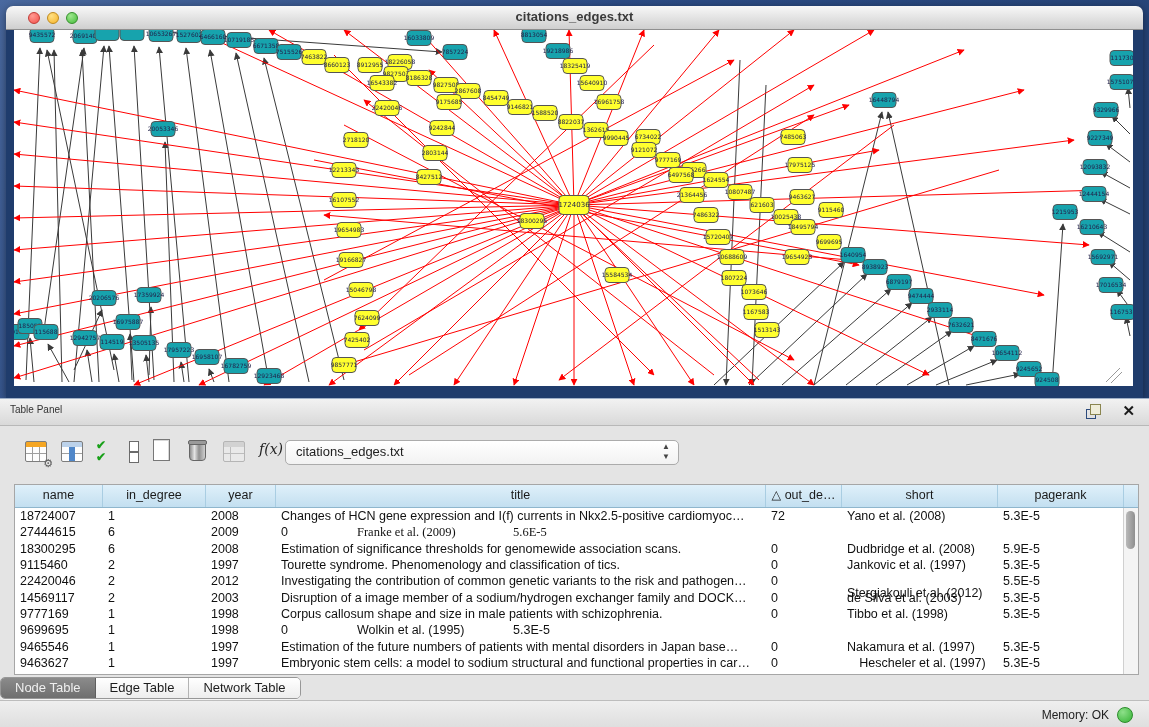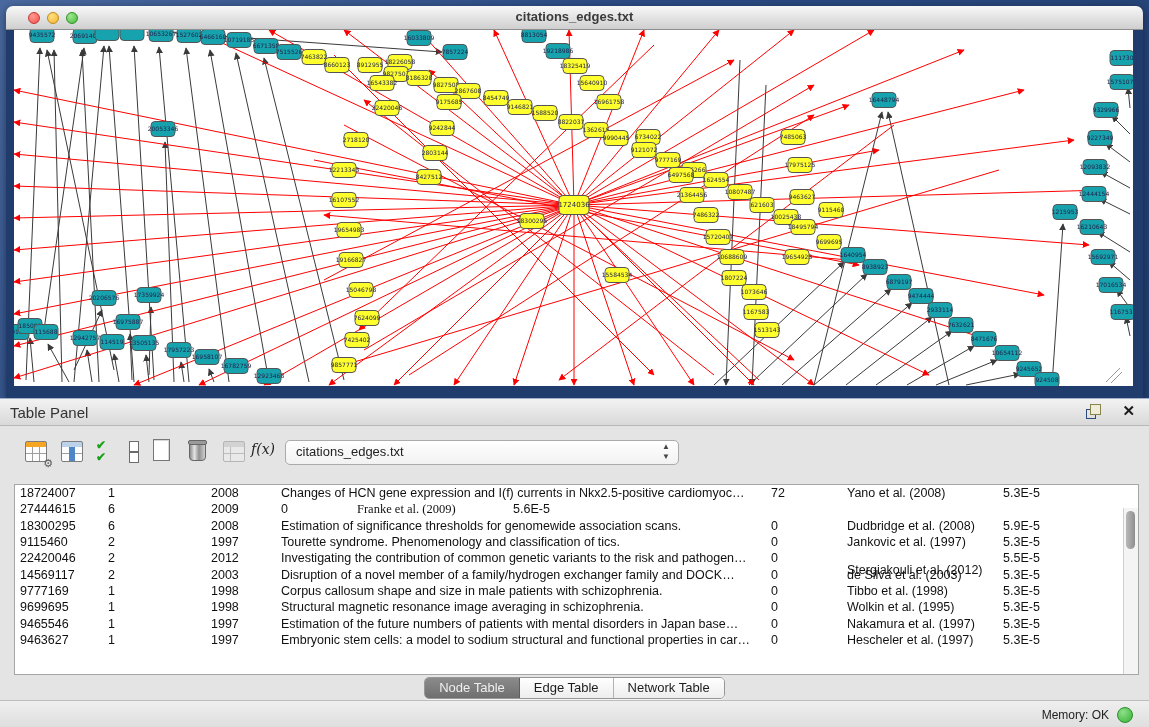--- a/index.html
+++ b/index.html
@@ -14,21 +14,21 @@
   #title{position:absolute;left:0;right:0;top:3px;text-align:center;font-size:13px;font-weight:bold;color:#3a3a3a;}
   .tl{position:absolute;top:5.5px;width:12px;height:12px;border-radius:50%;box-sizing:border-box;}
   #tl-close{left:22px;background:radial-gradient(circle at 35% 30%,#ff9a92,#f4504a);border:1px solid #c13b36;}
   #tl-min{left:41px;background:radial-gradient(circle at 35% 30%,#ffe084,#f6b428);border:1px solid #c08b1d;}
   #tl-zoom{left:60px;background:radial-gradient(circle at 35% 30%,#9fe88f,#45bb3a);border:1px solid #35912c;}
   #canvas-frame{position:absolute;left:8px;top:24px;right:10px;bottom:12px;background:#ffffff;overflow:hidden;}
   #graph-svg{display:block;}
   
   #table-panel{position:absolute;left:0;top:398px;width:1149px;height:302px;background:#e4e4e4;border-top:1px solid #9fb0c8;}
   #tp-titlebar{height:26px;background:linear-gradient(#f2f2f2,#d9d9d9);border-bottom:1px solid #b8b8b8;position:relative;}
-  #tp-title{position:absolute;left:10px;top:5px;font-size:15px;color:#333;}
+  #tp-title{position:absolute;left:10px;top:5px;font-size:10px;color:#333;}
   #float-icon{position:absolute;right:48px;top:5px;width:15px;height:15px;}
   #float-icon .sq1{position:absolute;left:0;bottom:0;width:8px;height:8px;border:1.5px solid #2c4a7c;}
   #float-icon .sq2{position:absolute;right:0;top:0;width:9px;height:9px;border:1.5px solid #8a854f;background:#efedd9;}
   #close-icon{position:absolute;right:14px;top:3px;font-size:15px;font-weight:bold;color:#1b1b1b;line-height:18px;}
   #toolbar{position:absolute;left:0;top:26px;width:100%;height:56px;}
   .tool{position:absolute;top:12px;width:28px;height:30px;cursor:default;}
   
   .grid{position:absolute;left:3px;top:4px;width:20px;height:19px;border:1px solid #7d7d7d;border-radius:2px;
         background:
          linear-gradient(#f5a623,#f5a623) 0 0/100% 5px no-repeat,
@@ -59,21 +59,21 @@
   
   #tbl{position:absolute;left:14px;top:85px;width:1123px;height:189px;background:#fff;border:1px solid #a6a6a6;overflow:hidden;}
   #thead{display:flex;height:22px;background:linear-gradient(#dff0fa,#c3dff0);border-bottom:1px solid #8fb6cd;}
   .th{box-sizing:border-box;font-size:12.5px;color:#1a1a1a;text-align:center;line-height:21px;border-right:1px solid #a9cde2;
       overflow:hidden;white-space:nowrap;flex:0 0 auto;}
   .trow{display:flex;height:16.3px;align-items:center;}
   .td{box-sizing:border-box;font-size:12.5px;color:#111;padding-left:5px;overflow:hidden;white-space:nowrap;flex:0 0 auto;}
   #vscroll{position:absolute;right:0;top:23px;width:14px;bottom:0;background:#f4f4f4;border-left:1px solid #d0d0d0;}
   #vthumb{position:absolute;left:2px;top:3px;width:9px;height:38px;border-radius:5px;background:linear-gradient(90deg,#b9b9b9,#8f8f8f);}
   
-  #tabbar{position:absolute;left:0;top:276px;width:100%;height:26px;text-align:center;}
+  #tabbar{position:absolute;left:0;top:276px;width:100%;height:26px;}
   #seg{display:inline-flex;margin-top:2px;border:1px solid #979797;border-radius:5px;overflow:hidden;
        box-shadow:0 1px 0 rgba(255,255,255,.6);}
   .seg-btn{font-size:13px;padding:2px 14px 3px;background:linear-gradient(#ffffff,#ededed);color:#1d1d1d;border-right:1px solid #b3b3b3;}
   .seg-btn.sel{background:linear-gradient(#8b8b8b,#6f6f6f);color:#efefef;border-right:1px solid #5f5f5f;}
   .seg-btn:last-child{border-right:none;}
   
   #statusbar{position:absolute;left:0;top:700px;width:1149px;height:27px;background:linear-gradient(#efefef,#dedede);border-top:1px solid #bdbdbd;}
   #memory{position:absolute;right:40px;top:7px;font-size:12px;color:#222;}
   #mem-dot{position:absolute;right:16px;top:6px;width:14px;height:14px;border-radius:50%;
       background:radial-gradient(circle at 35% 30%,#8ee08a,#35b335);border:1px solid #2a8d2a;}
@@ -671,47 +671,56 @@
         </div>
         <div class="tool" style="left: 148px;">
           <span class="page"></span>
         </div>
         <div class="tool" style="left: 184px;">
           <span class="trash"></span>
         </div>
         <div class="tool" style="left: 220px;">
           <span class="grid disabled"></span>
         </div>
-        <div class="tool" style="left: 250px;">
+        <div class="tool" style="left: 258px;">
           <span class="fx">f(x)</span>
         </div>
       </div>
     <div id="table-combo">
       <span class="val">citations_edges.txt</span>
       <span class="stepper">▲<br>▼</span>
     </div>
   </div>
   <div id="tbl">
+    <div id="thead">
+        <div class="th" style="width: 88px;">name</div>
+        <div class="th" style="width: 103px;">in_degree</div>
+        <div class="th" style="width: 70px;">year</div>
+        <div class="th" style="width: 490px;">title</div>
+        <div class="th" style="width: 76px;">△ out_de…</div>
+        <div class="th" style="width: 156px;">short</div>
+        <div class="th" style="width: 126px;">pagerank</div>
+      </div>
     <div id="tbody">
         <div class="trow">
           <div class="td" style="width: 88px;">18724007</div>
           <div class="td" style="width: 103px;">1</div>
           <div class="td" style="width: 70px;">2008</div>
           <div class="td" style="width: 490px;">Changes of HCN gene expression and I(f) currents in Nkx2.5-positive cardiomyoc…</div>
           <div class="td" style="width: 76px;">72</div>
           <div class="td" style="width: 156px;">Yano et al. (2008)</div>
           <div class="td" style="width: 126px;">5.3E-5</div>
         </div>
         <div class="trow">
           <div class="td" style="width: 88px;">27444615</div>
           <div class="td" style="width: 103px;">6</div>
           <div class="td" style="width: 70px;">2009</div>
           <div class="td" style="width: 76px;">0</div>
           <div class="td" style="width: 156px; font-family: Liberation Serif, serif;">Franke et al. (2009)</div>
-          <div class="td" style="width: 126px;">5.6E-5</div>
+          <div class="td" style="width: 126px; font-family: Liberation Serif, serif;">5.6E-5</div>
         </div>
         <div class="trow">
           <div class="td" style="width: 88px;">18300295</div>
           <div class="td" style="width: 103px;">6</div>
           <div class="td" style="width: 70px;">2008</div>
           <div class="td" style="width: 490px;">Estimation of significance thresholds for genomewide association scans.</div>
           <div class="td" style="width: 76px;">0</div>
           <div class="td" style="width: 156px;">Dudbridge et al. (2008)</div>
           <div class="td" style="width: 126px;">5.9E-5</div>
         </div>
@@ -730,59 +739,58 @@
           <div class="td" style="width: 70px;">2012</div>
           <div class="td" style="width: 490px;">Investigating the contribution of common genetic variants to the risk and pathogen…</div>
           <div class="td" style="width: 76px;">0</div>
           <div class="td" style="width: 156px; margin-top: 24px;">Stergiakouli et al. (2012)</div>
           <div class="td" style="width: 126px;">5.5E-5</div>
         </div>
         <div class="trow">
           <div class="td" style="width: 88px;">14569117</div>
           <div class="td" style="width: 103px;">2</div>
           <div class="td" style="width: 70px;">2003</div>
-          <div class="td" style="width: 490px;">Disruption of a novel member of a family/hydrogen exchanger family and DOCK…</div>
+          <div class="td" style="width: 490px;">Disruption of a image member of a sodium/hydrogen exchanger family and DOCK…</div>
           <div class="td" style="width: 76px;">0</div>
           <div class="td" style="width: 156px;">de Silva et al. (2003)</div>
           <div class="td" style="width: 126px;">5.3E-5</div>
         </div>
         <div class="trow">
           <div class="td" style="width: 88px;">9777169</div>
           <div class="td" style="width: 103px;">1</div>
           <div class="td" style="width: 70px;">1998</div>
           <div class="td" style="width: 490px;">Corpus callosum shape and size in male patients with schizophrenia.</div>
           <div class="td" style="width: 76px;">0</div>
           <div class="td" style="width: 156px;">Tibbo et al. (1998)</div>
           <div class="td" style="width: 126px;">5.3E-5</div>
         </div>
         <div class="trow">
           <div class="td" style="width: 88px;">9699695</div>
           <div class="td" style="width: 103px;">1</div>
           <div class="td" style="width: 70px;">1998</div>
-          <div class="td" style="width: 490px;">Structural magnetic resonance image averaging in schizophrenia.</div>
           <div class="td" style="width: 76px;">0</div>
           <div class="td" style="width: 156px;">Wolkin et al. (1995)</div>
           <div class="td" style="width: 126px;">5.3E-5</div>
         </div>
         <div class="trow">
           <div class="td" style="width: 88px;">9465546</div>
           <div class="td" style="width: 103px;">1</div>
           <div class="td" style="width: 70px;">1997</div>
           <div class="td" style="width: 490px;">Estimation of the future numbers of patients with mental disorders in Japan base…</div>
           <div class="td" style="width: 76px;">0</div>
           <div class="td" style="width: 156px;">Nakamura et al. (1997)</div>
           <div class="td" style="width: 126px;">5.3E-5</div>
         </div>
         <div class="trow">
           <div class="td" style="width: 88px;">9463627</div>
           <div class="td" style="width: 103px;">1</div>
           <div class="td" style="width: 70px;">1997</div>
           <div class="td" style="width: 490px;">Embryonic stem cells: a model to sodium structural and functional properties in car…</div>
           <div class="td" style="width: 76px;">0</div>
-          <div class="td" style="width: 156px;">Hescheler et al. (1997)</div>
+          <div class="td" style="width: 156px; text-align: center;">Hescheler et al. (1997)</div>
           <div class="td" style="width: 126px;">5.3E-5</div>
         </div>
       </div>
     <div id="vscroll">
       <div id="vthumb"></div>
     </div>
   </div>
   <div id="tabbar">
     <div id="seg">
         <div class="seg-btn sel">Node Table</div>

